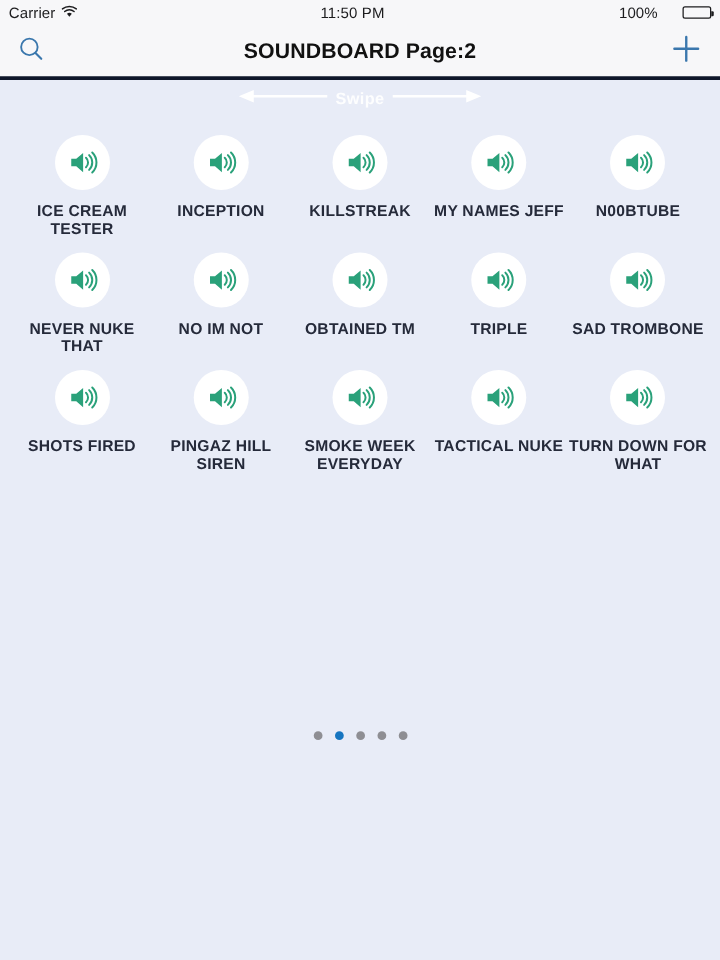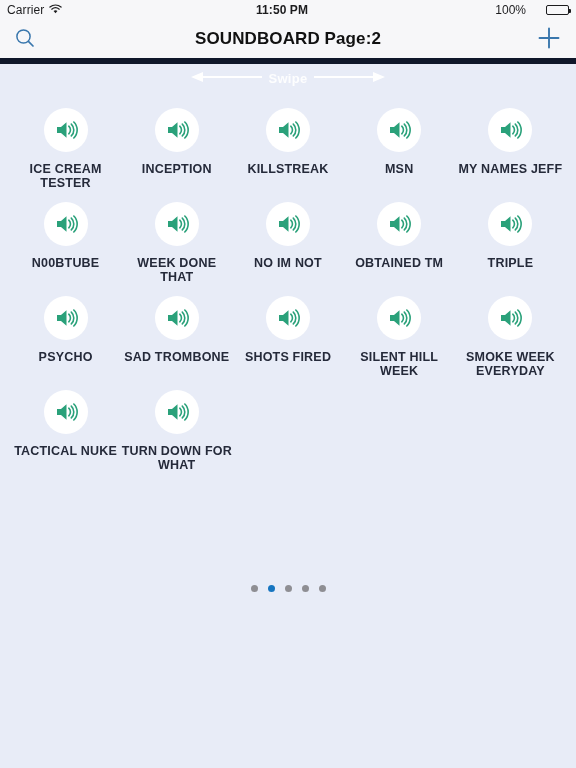--- a/index.html
+++ b/index.html
@@ -40,21 +40,21 @@
     align-items: center;
     gap: 5px;
   }
   .sb-carrier { font-size: 12px; letter-spacing: .1px; }
   .wifi-icon { display: block; }
   .sb-center {
     position: absolute;
     left: 0; right: 12px;
     text-align: center;
     font-size: 12px;
-    font-weight: bold;
+    font-weight: normal;
     letter-spacing: .1px;
     pointer-events: none;
   }
   .sb-right {
     margin-left: auto;
     display: flex;
     align-items: center;
     gap: 20px;
     font-size: 12px;
     z-index: 2;
@@ -82,21 +82,21 @@
     height: 100%;
     background: #1c1c1e;
     border-radius: 1px;
   }
 
   
   .nav-bar {
     height: 44px;
     flex: 0 0 44px;
     background: #f7f7f9;
-    border-bottom: 6px solid #0f172a;
+    border-bottom: 3px solid #0f172a;
     display: flex;
     align-items: center;
     padding: 0 14px;
     position: relative;
     box-sizing: border-box;
   }
   .nav-title {
     position: absolute;
     left: 0; right: 0;
     text-align: center;
@@ -282,31 +282,20 @@
         <path d="M4 10 H8 L13.5 5.3 V20.7 L8 16 H4 Z" fill="#2aa17a"></path>
         <path d="M15.8 9.2 A5.2 5.2 0 0 1 15.8 16.8" stroke="#2aa17a" stroke-width="1.6" fill="none" stroke-linecap="round"></path>
         <path d="M18.3 7.1 A8.2 8.2 0 0 1 18.3 18.9" stroke="#2aa17a" stroke-width="1.6" fill="none" stroke-linecap="round"></path>
         <path d="M20.8 5.0 A11.2 11.2 0 0 1 20.8 21.0" stroke="#2aa17a" stroke-width="1.6" fill="none" stroke-linecap="round"></path>
       </svg>
     </span>
     <span class="cell-label">KILLSTREAK</span>
   </div>
 
 
-  <div class="cell">
-    <span class="sound-circle">
-      <svg width="26" height="26" viewBox="0 0 26 26">
-        <path d="M4 10 H8 L13.5 5.3 V20.7 L8 16 H4 Z" fill="#2aa17a"></path>
-        <path d="M15.8 9.2 A5.2 5.2 0 0 1 15.8 16.8" stroke="#2aa17a" stroke-width="1.6" fill="none" stroke-linecap="round"></path>
-        <path d="M18.3 7.1 A8.2 8.2 0 0 1 18.3 18.9" stroke="#2aa17a" stroke-width="1.6" fill="none" stroke-linecap="round"></path>
-        <path d="M20.8 5.0 A11.2 11.2 0 0 1 20.8 21.0" stroke="#2aa17a" stroke-width="1.6" fill="none" stroke-linecap="round"></path>
-      </svg>
-    </span>
-    <span class="cell-label">MSN</span>
-  </div>
 
   <div class="cell">
     <span class="sound-circle">
       <svg width="26" height="26" viewBox="0 0 26 26">
         <path d="M4 10 H8 L13.5 5.3 V20.7 L8 16 H4 Z" fill="#2aa17a"></path>
         <path d="M15.8 9.2 A5.2 5.2 0 0 1 15.8 16.8" stroke="#2aa17a" stroke-width="1.6" fill="none" stroke-linecap="round"></path>
         <path d="M18.3 7.1 A8.2 8.2 0 0 1 18.3 18.9" stroke="#2aa17a" stroke-width="1.6" fill="none" stroke-linecap="round"></path>
         <path d="M20.8 5.0 A11.2 11.2 0 0 1 20.8 21.0" stroke="#2aa17a" stroke-width="1.6" fill="none" stroke-linecap="round"></path>
       </svg>
     </span>
@@ -327,21 +316,21 @@
 
   <div class="cell">
     <span class="sound-circle">
       <svg width="26" height="26" viewBox="0 0 26 26">
         <path d="M4 10 H8 L13.5 5.3 V20.7 L8 16 H4 Z" fill="#2aa17a"></path>
         <path d="M15.8 9.2 A5.2 5.2 0 0 1 15.8 16.8" stroke="#2aa17a" stroke-width="1.6" fill="none" stroke-linecap="round"></path>
         <path d="M18.3 7.1 A8.2 8.2 0 0 1 18.3 18.9" stroke="#2aa17a" stroke-width="1.6" fill="none" stroke-linecap="round"></path>
         <path d="M20.8 5.0 A11.2 11.2 0 0 1 20.8 21.0" stroke="#2aa17a" stroke-width="1.6" fill="none" stroke-linecap="round"></path>
       </svg>
     </span>
-    <span class="cell-label">WEEK DONE THAT</span>
+    <span class="cell-label">NEVER NUKE THAT</span>
   </div>
 
   <div class="cell">
     <span class="sound-circle">
       <svg width="26" height="26" viewBox="0 0 26 26">
         <path d="M4 10 H8 L13.5 5.3 V20.7 L8 16 H4 Z" fill="#2aa17a"></path>
         <path d="M15.8 9.2 A5.2 5.2 0 0 1 15.8 16.8" stroke="#2aa17a" stroke-width="1.6" fill="none" stroke-linecap="round"></path>
         <path d="M18.3 7.1 A8.2 8.2 0 0 1 18.3 18.9" stroke="#2aa17a" stroke-width="1.6" fill="none" stroke-linecap="round"></path>
         <path d="M20.8 5.0 A11.2 11.2 0 0 1 20.8 21.0" stroke="#2aa17a" stroke-width="1.6" fill="none" stroke-linecap="round"></path>
       </svg>
@@ -367,31 +356,20 @@
       <svg width="26" height="26" viewBox="0 0 26 26">
         <path d="M4 10 H8 L13.5 5.3 V20.7 L8 16 H4 Z" fill="#2aa17a"></path>
         <path d="M15.8 9.2 A5.2 5.2 0 0 1 15.8 16.8" stroke="#2aa17a" stroke-width="1.6" fill="none" stroke-linecap="round"></path>
         <path d="M18.3 7.1 A8.2 8.2 0 0 1 18.3 18.9" stroke="#2aa17a" stroke-width="1.6" fill="none" stroke-linecap="round"></path>
         <path d="M20.8 5.0 A11.2 11.2 0 0 1 20.8 21.0" stroke="#2aa17a" stroke-width="1.6" fill="none" stroke-linecap="round"></path>
       </svg>
     </span>
     <span class="cell-label">TRIPLE</span>
   </div>
 
-  <div class="cell">
-    <span class="sound-circle">
-      <svg width="26" height="26" viewBox="0 0 26 26">
-        <path d="M4 10 H8 L13.5 5.3 V20.7 L8 16 H4 Z" fill="#2aa17a"></path>
-        <path d="M15.8 9.2 A5.2 5.2 0 0 1 15.8 16.8" stroke="#2aa17a" stroke-width="1.6" fill="none" stroke-linecap="round"></path>
-        <path d="M18.3 7.1 A8.2 8.2 0 0 1 18.3 18.9" stroke="#2aa17a" stroke-width="1.6" fill="none" stroke-linecap="round"></path>
-        <path d="M20.8 5.0 A11.2 11.2 0 0 1 20.8 21.0" stroke="#2aa17a" stroke-width="1.6" fill="none" stroke-linecap="round"></path>
-      </svg>
-    </span>
-    <span class="cell-label">PSYCHO</span>
-  </div>
 
   <div class="cell">
     <span class="sound-circle">
       <svg width="26" height="26" viewBox="0 0 26 26">
         <path d="M4 10 H8 L13.5 5.3 V20.7 L8 16 H4 Z" fill="#2aa17a"></path>
         <path d="M15.8 9.2 A5.2 5.2 0 0 1 15.8 16.8" stroke="#2aa17a" stroke-width="1.6" fill="none" stroke-linecap="round"></path>
         <path d="M18.3 7.1 A8.2 8.2 0 0 1 18.3 18.9" stroke="#2aa17a" stroke-width="1.6" fill="none" stroke-linecap="round"></path>
         <path d="M20.8 5.0 A11.2 11.2 0 0 1 20.8 21.0" stroke="#2aa17a" stroke-width="1.6" fill="none" stroke-linecap="round"></path>
       </svg>
     </span>
@@ -412,21 +390,21 @@
 
   <div class="cell">
     <span class="sound-circle">
       <svg width="26" height="26" viewBox="0 0 26 26">
         <path d="M4 10 H8 L13.5 5.3 V20.7 L8 16 H4 Z" fill="#2aa17a"></path>
         <path d="M15.8 9.2 A5.2 5.2 0 0 1 15.8 16.8" stroke="#2aa17a" stroke-width="1.6" fill="none" stroke-linecap="round"></path>
         <path d="M18.3 7.1 A8.2 8.2 0 0 1 18.3 18.9" stroke="#2aa17a" stroke-width="1.6" fill="none" stroke-linecap="round"></path>
         <path d="M20.8 5.0 A11.2 11.2 0 0 1 20.8 21.0" stroke="#2aa17a" stroke-width="1.6" fill="none" stroke-linecap="round"></path>
       </svg>
     </span>
-    <span class="cell-label">SILENT HILL WEEK</span>
+    <span class="cell-label">PINGAZ HILL SIREN</span>
   </div>
 
   <div class="cell">
     <span class="sound-circle">
       <svg width="26" height="26" viewBox="0 0 26 26">
         <path d="M4 10 H8 L13.5 5.3 V20.7 L8 16 H4 Z" fill="#2aa17a"></path>
         <path d="M15.8 9.2 A5.2 5.2 0 0 1 15.8 16.8" stroke="#2aa17a" stroke-width="1.6" fill="none" stroke-linecap="round"></path>
         <path d="M18.3 7.1 A8.2 8.2 0 0 1 18.3 18.9" stroke="#2aa17a" stroke-width="1.6" fill="none" stroke-linecap="round"></path>
         <path d="M20.8 5.0 A11.2 11.2 0 0 1 20.8 21.0" stroke="#2aa17a" stroke-width="1.6" fill="none" stroke-linecap="round"></path>
       </svg>

